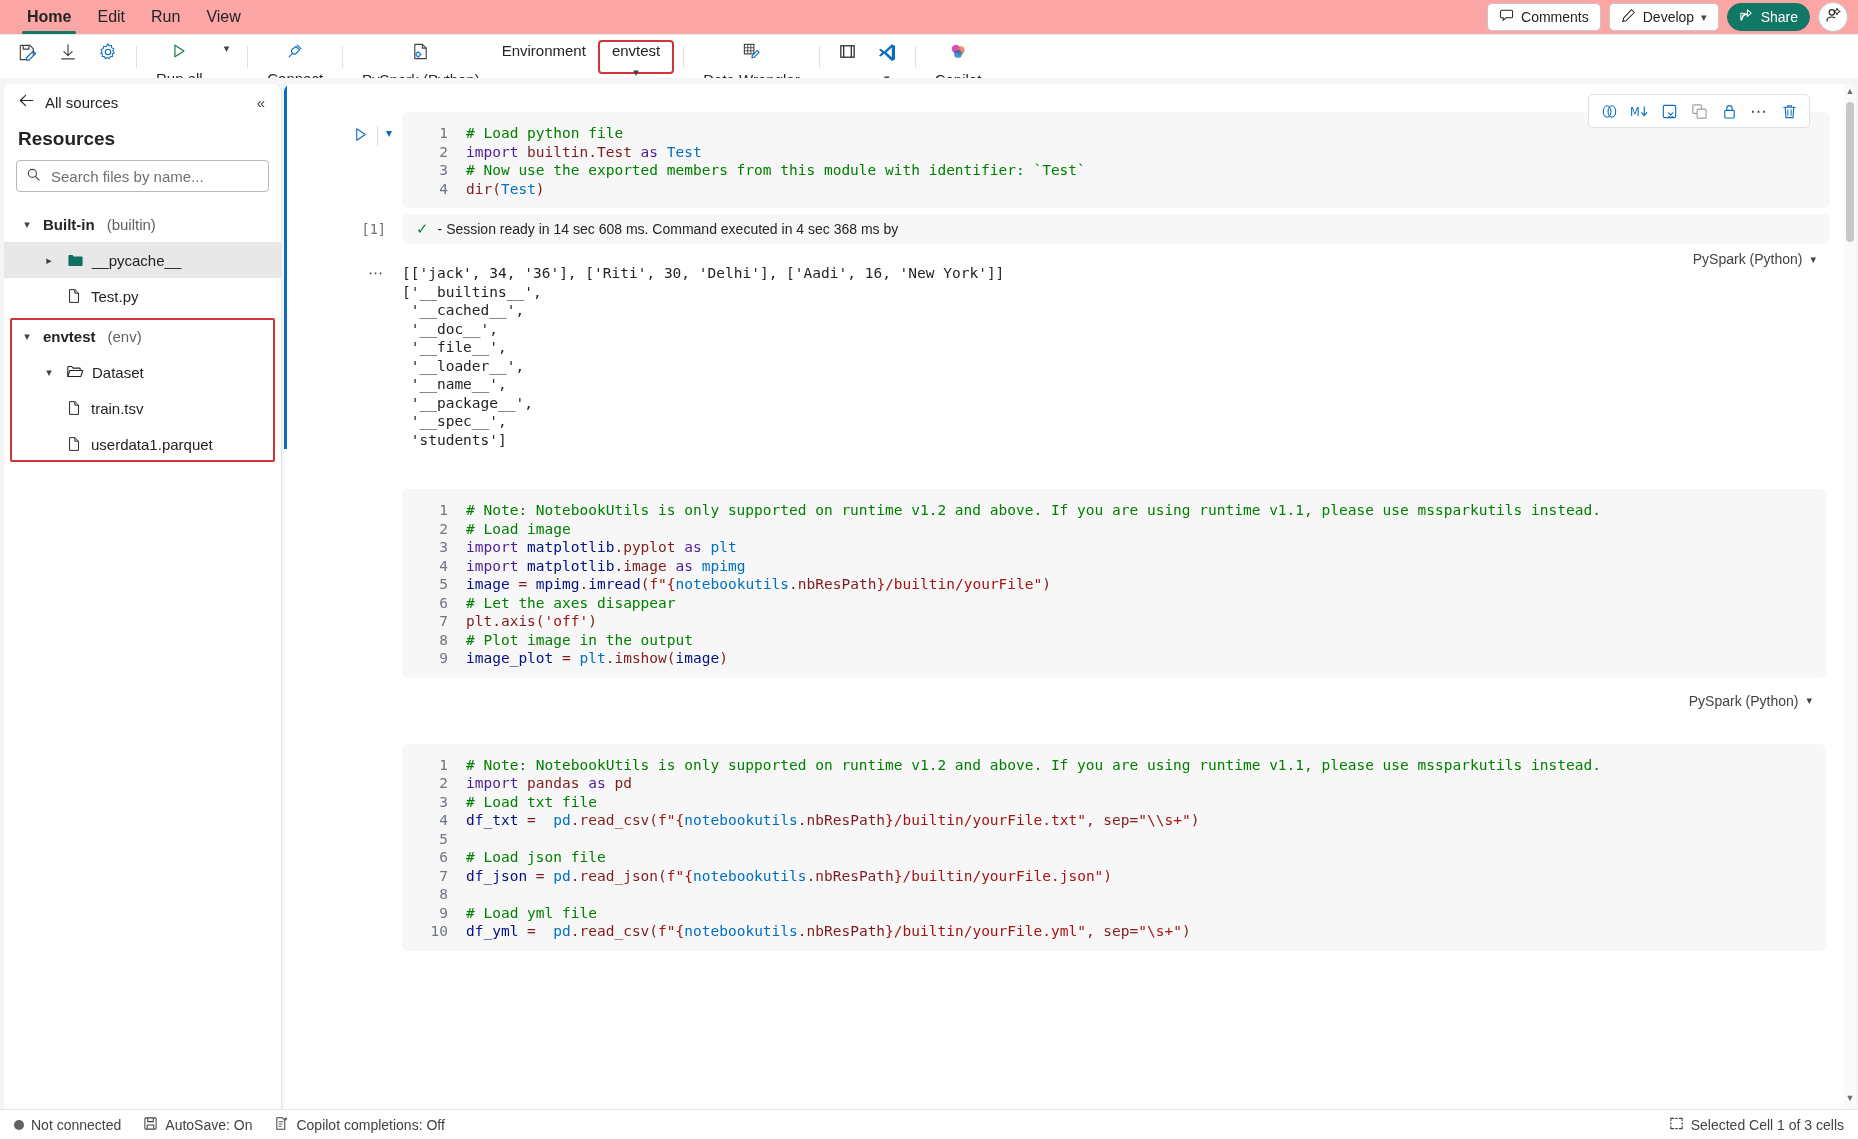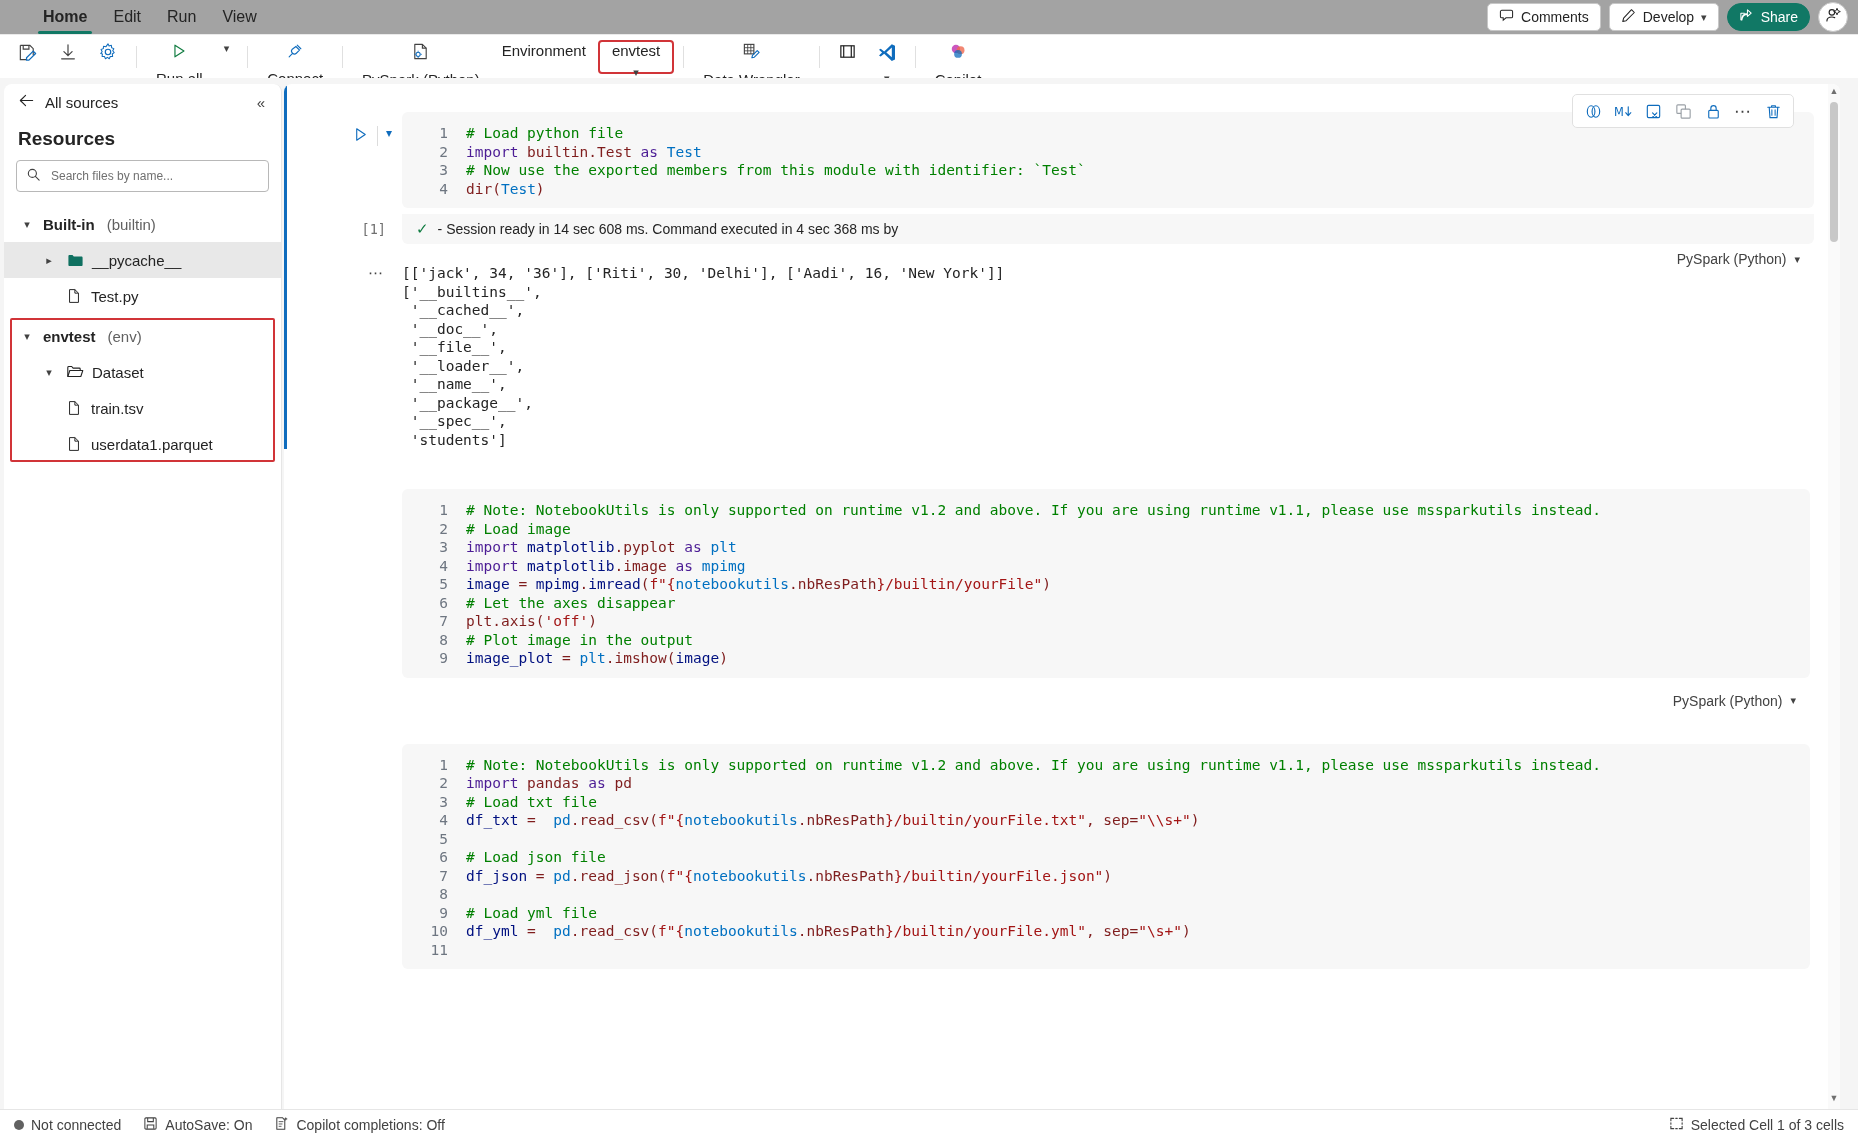--- a/index.html
+++ b/index.html
@@ -13,22 +13,22 @@
     color: #242424;
   }
 
   
   #app { width: 1858px; height: 1139px; display: flex; flex-direction: column; background:#f5f5f5; }
 
   .ribbon-tabs {
     height: 34px;
     display: flex;
     align-items: stretch;
-    background: #a3a3a3;
-    padding-left: 30px;
+    background: #fca5a5;
+    padding-left: 14px;
     position: relative;
     justify-content: center;
   }
   .ribbon-tab {
     padding: 0 13px;
     display: flex; align-items: center;
     font-size: 16px;
     color: #242424;
     cursor: pointer;
     position: relative;
@@ -95,21 +95,21 @@
     width: 1px; height: 22px; background: #e0e0e0; margin: 0 7px;
   }
   .caret { font-size: 11px; color:#424242; }
 
   
   .body {
     flex: 1;
     display: flex;
     min-height: 0;
     background: #f5f5f5;
-    padding: 6px 16px 0 0;
+    padding: 6px 0 0 0;
   }
 
   
   .sidebar {
     width: 278px;
     background: #ffffff;
     border-radius: 8px 8px 0 0;
     margin-left: 4px;
     display: flex; flex-direction: column;
     position: relative;
@@ -132,21 +132,21 @@
     height: 32px;
     border: 1px solid #b8b8b8;
     border-radius: 4px;
     display: flex; align-items: center; gap: 8px;
     padding: 0 9px;
     background: #ffffff;
   }
   .sb-search input {
     border: none; outline: none; flex: 1;
     font-family: "Liberation Sans", sans-serif;
-    font-size: 12px; color:#a16207; background: transparent;
+    font-size: 15px; color:#a16207; background: transparent;
   }
   .sb-search input::placeholder { color:#707070; }
 
   .tree { font-size: 15px; }
   .trow {
     display: flex; align-items: center;
     height: 36px;
     padding-right: 8px;
     cursor: pointer;
     gap: 7px;
@@ -717,21 +717,20 @@
               <div class="code-line"><span class="ln">1</span><span class="c-com"># Note: NotebookUtils is only supported on runtime v1.2 and above. If you are using runtime v1.1, please use mssparkutils instead.</span></div>
               <div class="code-line"><span class="ln">2</span><span class="c-kw">import </span><span class="ctext">pandas </span><span class="c-kw">as </span><span class="ctext">pd</span></div>
               <div class="code-line"><span class="ln">3</span><span class="c-com"># Load txt file</span></div>
               <div class="code-line"><span class="ln">4</span><span class="c-var">df_txt </span><span class="ctext">=  </span><span class="c-id">pd</span><span class="ctext">.read_csv(</span><span class="c-str">f"{</span><span class="c-id">notebookutils</span><span class="ctext">.nbResPath</span><span class="c-str">}</span><span class="c-str">/builtin/yourFile.txt"</span><span class="ctext">, sep=</span><span class="c-str">"\\s+"</span><span class="ctext">)</span></div>
               <div class="code-line"><span class="ln">5</span><span class="ctext"></span></div>
               <div class="code-line"><span class="ln">6</span><span class="c-com"># Load json file</span></div>
               <div class="code-line"><span class="ln">7</span><span class="c-var">df_json </span><span class="ctext">= </span><span class="c-id">pd</span><span class="ctext">.read_json(</span><span class="c-str">f"{</span><span class="c-id">notebookutils</span><span class="ctext">.nbResPath</span><span class="c-str">}</span><span class="c-str">/builtin/yourFile.json"</span><span class="ctext">)</span></div>
               <div class="code-line"><span class="ln">8</span><span class="ctext"></span></div>
               <div class="code-line"><span class="ln">9</span><span class="c-com"># Load yml file</span></div>
               <div class="code-line"><span class="ln">10</span><span class="c-var">df_yml </span><span class="ctext">=  </span><span class="c-id">pd</span><span class="ctext">.read_csv(</span><span class="c-str">f"{</span><span class="c-id">notebookutils</span><span class="ctext">.nbResPath</span><span class="c-str">}</span><span class="c-str">/builtin/yourFile.yml"</span><span class="ctext">, sep=</span><span class="c-str">"\s+"</span><span class="ctext">)</span></div>
-              <div class="code-line"><span class="ln">11</span><span class="ctext"></span></div>
             </div>
           </div>
         </div>
 
       </div>
 
       <div class="nb-sb">
         <div class="nb-sb-arrow" style="top:2px;">▲</div>
         <div class="nb-sb-thumb" style="top:18px;"></div>
         <div class="nb-sb-arrow" style="bottom:2px;">▼</div>

